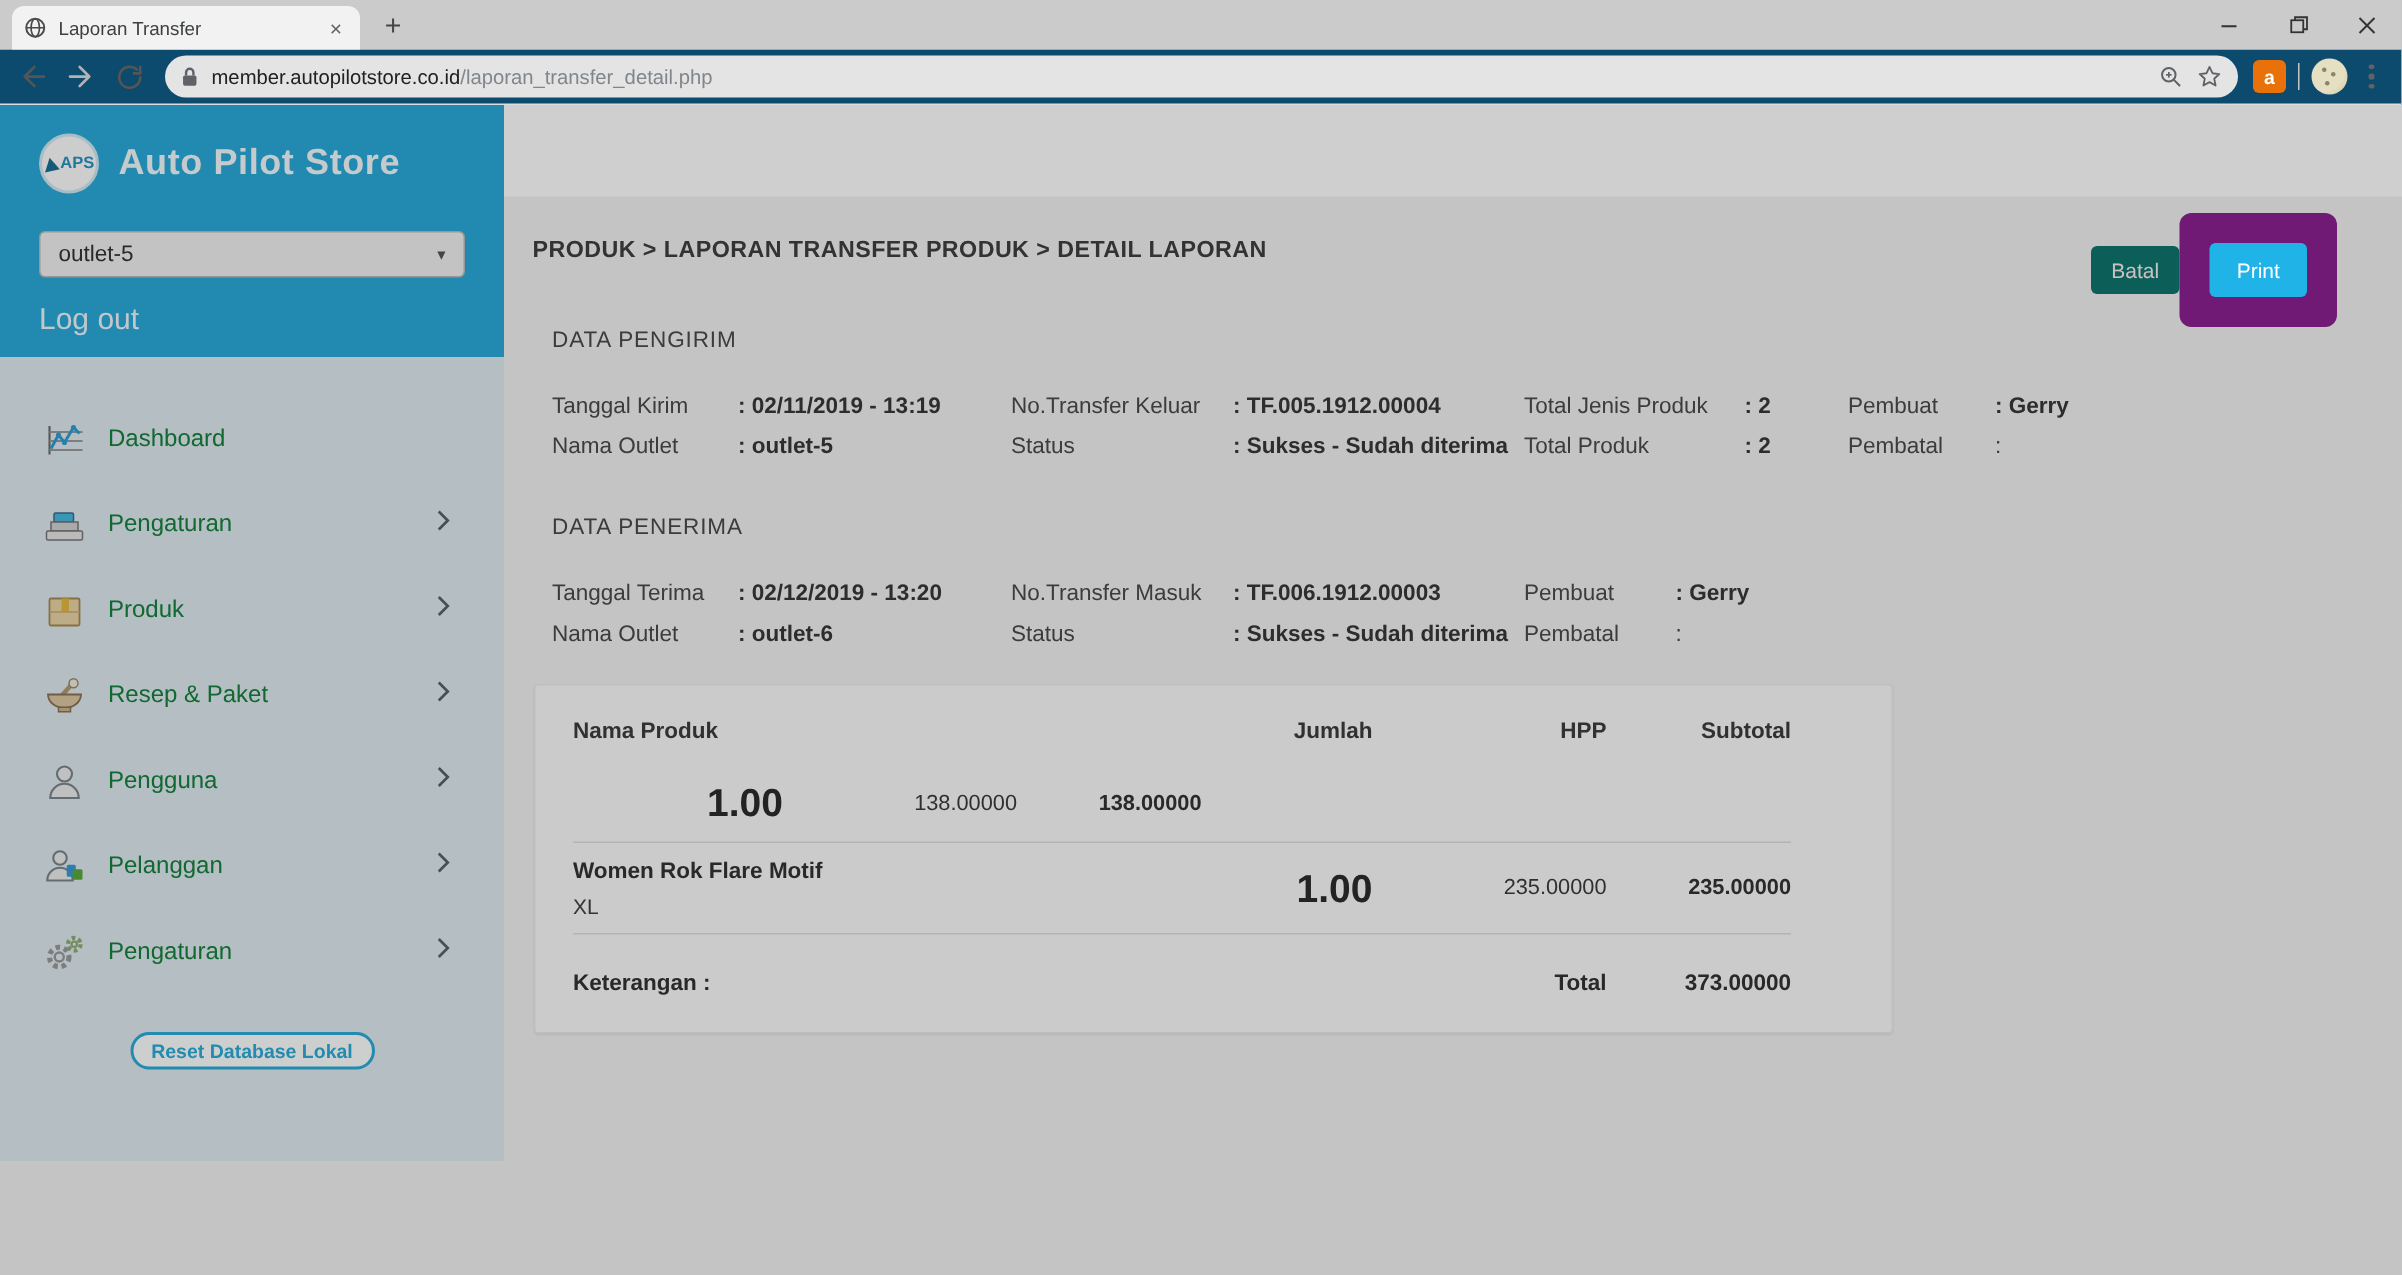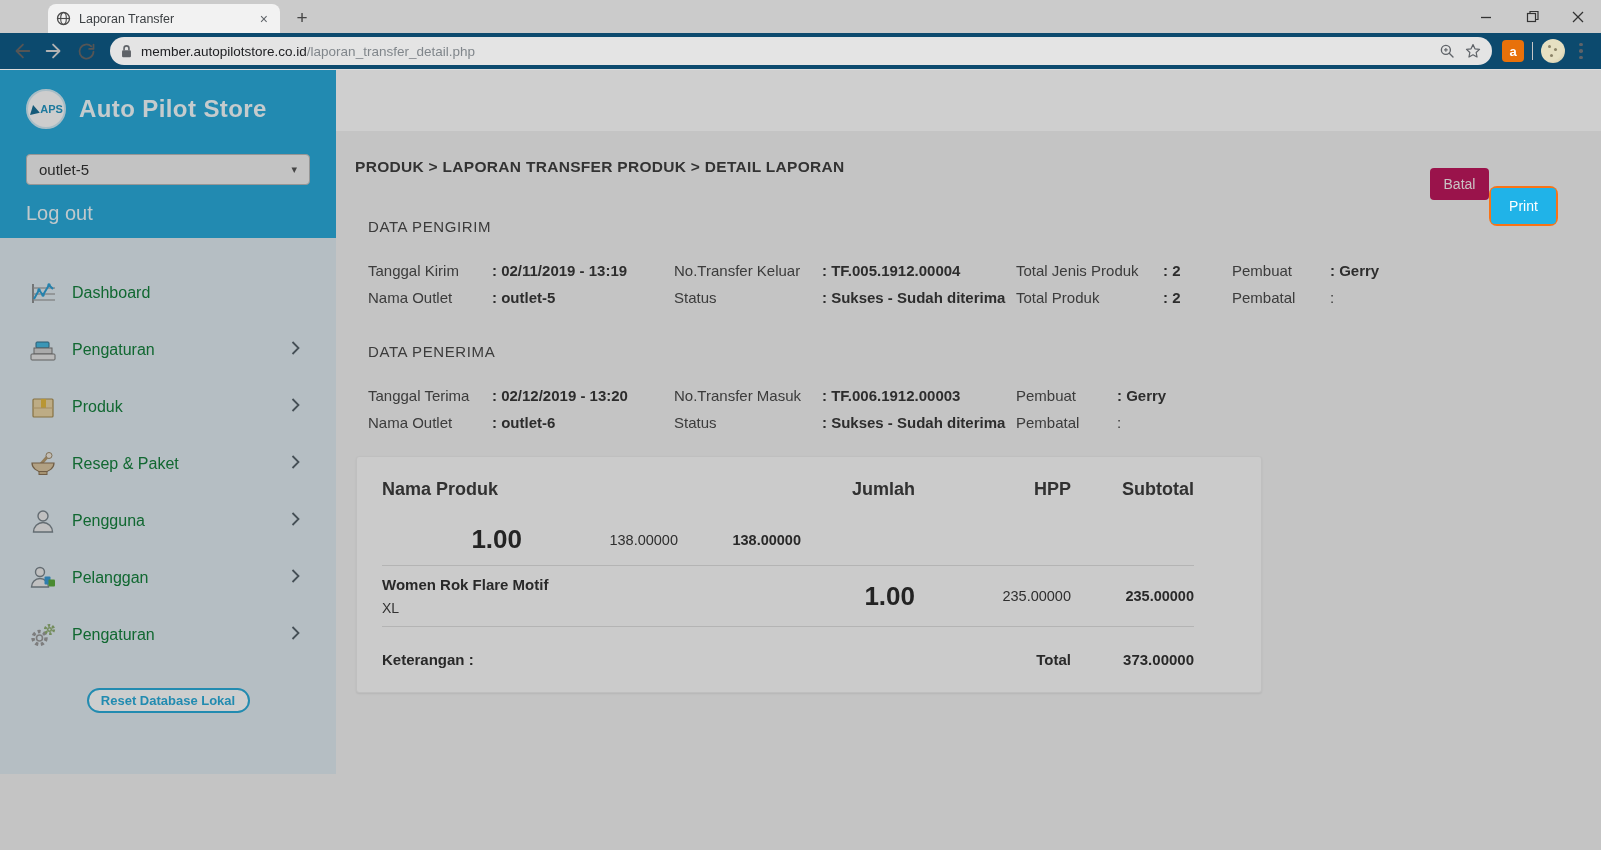--- a/index.html
+++ b/index.html
@@ -1,20 +1,20 @@
 <!DOCTYPE html>
 <html><head>
 <meta charset="utf-8">
 <style>
   * { margin:0; padding:0; box-sizing:border-box; }
   html,body { width:1601px; height:850px; overflow:hidden; }
   body { font-family:"Liberation Sans", sans-serif; background:#c4c4c4; position:relative; }
 
   
-  .titlebar { height:33px; background:#cbcbcb; display:flex; align-items:flex-end; position:relative;padding-left:40px; }
+  .titlebar { height:33px; background:#cbcbcb; display:flex; align-items:flex-end; position:relative; }
   .tab { width:232px; height:29px; background:#f2f2f2; border-radius:8px 8px 0 0; margin-left:8px;
          display:flex; align-items:center; padding:0 8px; gap:8px; }
   .tab-title { font-size:12.5px; color:#3c4043; flex:1; white-space:nowrap; overflow:hidden; }
   .tab-close { font-size:14px; color:#5f6368; cursor:pointer; padding:0 4px; }
   .newtab { width:28px; height:28px; display:flex; align-items:center; justify-content:center;
             font-size:19px; color:#454545; margin-left:8px; margin-bottom:1px; }
   .win-controls { position:absolute; right:0; top:0; height:33px; display:flex; }
   .win-btn { width:46px; height:33px; display:flex; align-items:center; justify-content:center; }
 
   .toolbar { height:37px; background:#0c4a6e; display:flex; align-items:center; padding:0 8px; gap:4px;
@@ -65,43 +65,43 @@
                border:2px solid #2bacd9; border-radius:13px; color:#2bacd9; font-weight:bold; font-size:13px;
                font-family:"Liberation Sans",sans-serif; cursor:pointer; }
 
   
   .content { flex:1; position:relative; background:#f2f2f2; }
   .band { position:absolute; top:0; left:0; right:0; height:61px; background:#ffffff; }
 
   .content-header { position:relative; margin-top:72px; padding-left:19px; height:56px; }
   .breadcrumb { font-size:15.5px; font-weight:bold; color:#3f3f3f; letter-spacing:0.3px; padding-top:16px; }
   .actions { position:absolute; right:43px; top:0; display:flex; align-items:center; }
-  .btn-batal { min-width:59px; height:32px; background:#be185d; color:#f8eef0; border:none; border-radius:4px;
+  .btn-batal { min-width:59px; height:32px; background:#0f766e; color:#f8eef0; border:none; border-radius:4px;
                font-size:14px; font-family:"Liberation Sans",sans-serif; cursor:pointer; padding:4px 12px; }
-  .print-box { background:#f97316; border-radius:8px; padding:2px; position:relative; z-index:60;margin-top:44px; }
+  .print-box { background:#701a75; border-radius:8px; padding:20px; position:relative; z-index:60; }
   .btn-print { width:65px; height:36px; background:#20b3e8; color:#ffffff; border:none; border-radius:4px;
                font-size:14px; font-family:"Liberation Sans",sans-serif; cursor:pointer; }
 
   .section-title { margin:20px 0 0 32px; font-size:15px; color:#4a4a4a; letter-spacing:0.6px; }
   .fgrid { margin-left:32px; margin-top:22px; display:grid; line-height:27px; font-size:15px; }
   .fgrid.sender { grid-template-columns:124px 182px 148px 194px 147px 69px 98px 1fr; }
   .fgrid.receiver { grid-template-columns:124px 182px 148px 194px 101px 1fr; }
   .fl { color:#4a4a4a; }
   .fv { color:#383838; font-weight:bold; }
   .fgrid .plain { font-weight:normal; }
 
   
   .card { margin:20px 0 0 20px; width:906px; background:#fafafa; border:1px solid #ececec; border-radius:3px;
           padding:22px 67px 24px 25px; box-shadow:0 1px 2px rgba(0,0,0,0.08); }
   .trow { display:flex; align-items:center; }
   .t-name { flex:1; }
   .t-qty { width:140px; text-align:right; }
   .t-hpp { width:156px; text-align:right; }
   .t-sub { width:123px; text-align:right; }
-  .thead { font-size:18px; font-weight:bold; color:#3d3d3d; padding-bottom:14px; }
+  .thead { font-size:15px; font-weight:bold; color:#3d3d3d; padding-bottom:14px; }
   .prow { padding:10px 0; border-bottom:1px solid #dedede; }
   .p-name { font-size:15px; font-weight:bold; color:#333; }
   .p-variant { font-size:14px; color:#3f3f3f; margin-top:7px; }
   .p-qty { font-size:26px; font-weight:bold; color:#2c2c2c; }
   .p-hpp { font-size:14.5px; color:#3a3a3a; }
   .p-sub { font-size:14.5px; font-weight:bold; color:#333; }
   .tfoot { margin-top:24px; }
   .f-ket { flex:1; font-size:15px; font-weight:bold; color:#333; }
   .f-total-label { width:156px; text-align:right; font-size:15px; font-weight:bold; color:#333; }
   .f-total-val { width:123px; text-align:right; font-size:15px; font-weight:bold; color:#333; }

